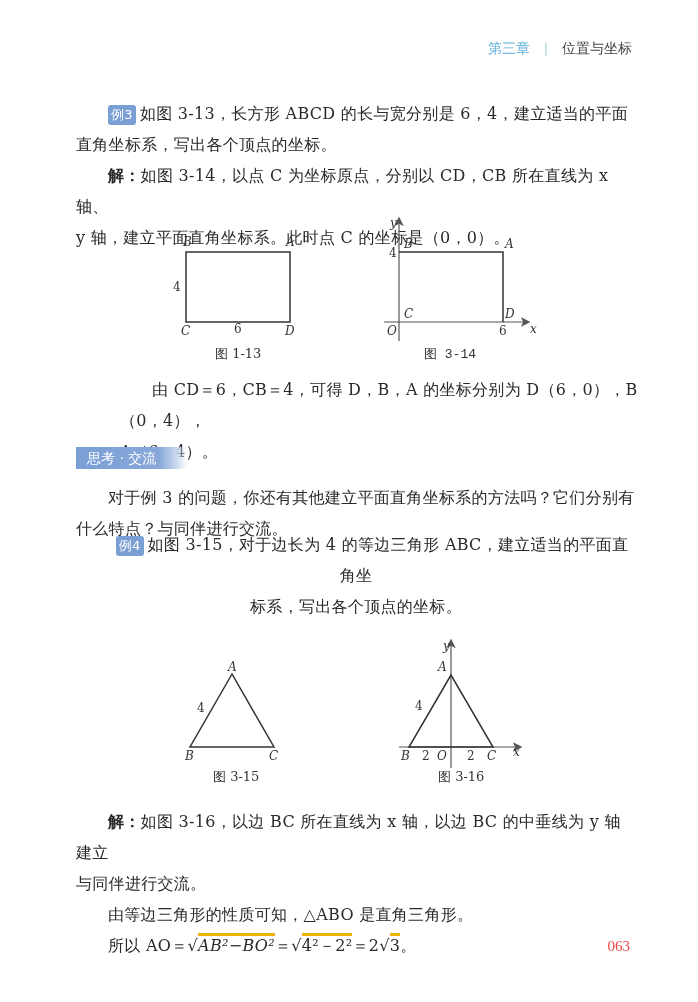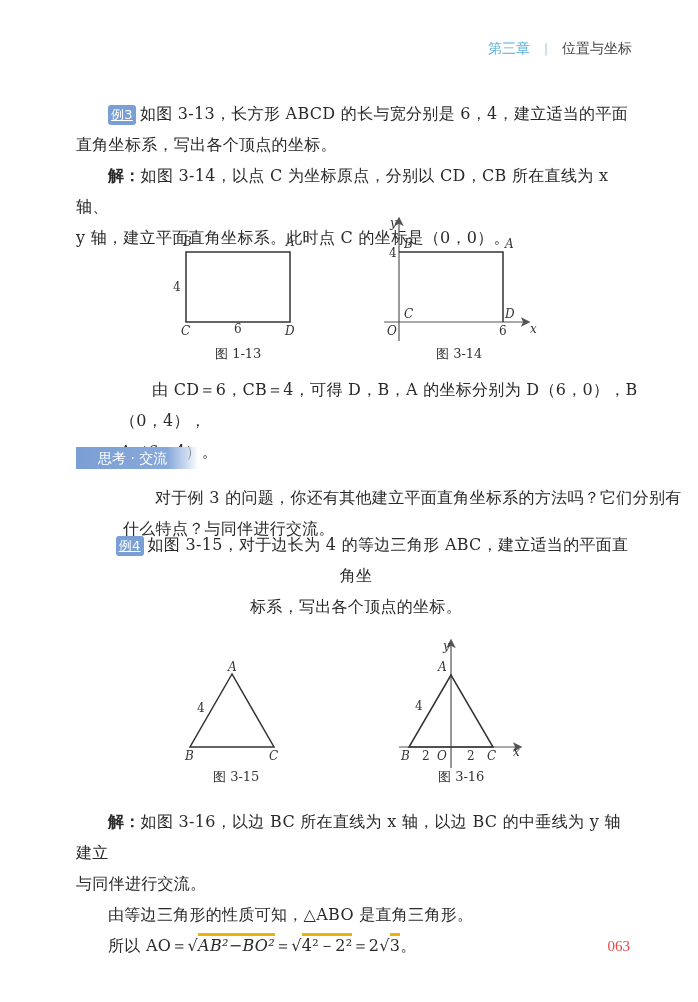--- a/index.html
+++ b/index.html
@@ -6,24 +6,24 @@
   body {
     width: 698px; height: 1002px; background: #ffffff; position: relative; overflow: hidden;
     font-family: "DejaVu Serif", "Liberation Serif", serif; color: #2a2a2a;
   }
   .header { position: absolute; top: 40px; right: 66px; font-family: "DejaVu Sans", "Liberation Sans", sans-serif; font-size: 14px; display: flex; align-items: center; }
   .header .chap { color: #5aaed8; }
   .header .sep { color: #9cc; margin: 0 14px; font-size: 12px; }
   .header .title { color: #444; }
   .para { position: absolute; left: 76px; width: 560px; font-size: 16px; line-height: 31px; letter-spacing: 0.3px; }
   .indent { text-indent: 2em; }
-  .badge { display: inline-block; background: #7a9fd4; color: #fff; font-family: "DejaVu Sans", sans-serif; font-size: 13px; padding: 1px 3px; border-radius: 3px; line-height: 18px; text-indent: 0; margin-right: 4px; text-decoration: underline; }
+  .badge { display: inline-block; background: #7a9fd4; color: #fff; font-family: "DejaVu Sans", sans-serif; font-size: 13px; padding: 1px 3px; border-radius: 3px; line-height: 18px; text-indent: 0; margin-right: 4px; }
   .bold { font-weight: bold; }
   i, .it { font-style: italic; }
-  .think { position: absolute; left: 76px; top: 447px; width: 100px; height: 22px; background: linear-gradient(90deg, #7a9fd4 0%, #88a8da 75%, #c9d8ef 90%, rgba(255,255,255,0) 100%); color: #fff; font-family: "DejaVu Sans", sans-serif; font-size: 14px; line-height: 22px; padding-left: 22px; }
+  .think { position: absolute; left: 76px; top: 447px; width: 100px; height: 22px; background: linear-gradient(90deg, #7a9fd4 0%, #88a8da 75%, #c9d8ef 90%, rgba(255,255,255,0) 100%); color: #fff; font-family: "DejaVu Sans", sans-serif; font-size: 14px; line-height: 22px; padding-left: 11px; }
   .fig { position: absolute; }
   .fig svg { display: block; }
   .caption { position: absolute; font-size: 13px; color: #333; }
   .pageno { position: absolute; right: 68px; top: 938px; font-family: Liberation Serif, serif; font-size: 15px; color: #ef4444; }
   .sqrt { border-top: 3px solid #eab308; padding-top: 0; }
 </style>
 </head>
 <body>
 
 <div class="header">
@@ -69,29 +69,29 @@
     <text x="150" y="118">x</text>
     <text x="24" y="33">B</text>
     <text x="125" y="33">A</text>
     <text x="24" y="103">C</text>
     <text x="125" y="103">D</text>
     <text x="7" y="120">O</text>
     <text x="9" y="42" font-style="normal">4</text>
     <text x="119" y="120" font-style="normal">6</text>
   </svg>
 </div>
-<div class="caption" style="left:436px; top:345px;">图 3-14</div>
+<div class="caption" style="left:424px; top:345px;font-family:Liberation Mono, monospace;">图 3-14</div>
 
 <div class="para" style="top:374px;margin-left:44px;">
   <div class="indent">由 CD＝6，CB＝4，可得 D，B，A 的坐标分别为 D（6，0），B（0，4），</div>
   <div>A（6，4）。</div>
 </div>
 
 <div class="think">思考 · 交流</div>
-<div class="para" style="top:482px;margin-left:47px;">
+<div class="para" style="top:482px;">
   <div class="indent">对于例 3 的问题，你还有其他建立平面直角坐标系的方法吗？它们分别有</div>
   <div>什么特点？与同伴进行交流。</div>
 </div>
 
 <div class="para" style="top:529px;text-align:center;">
   <div class="indent"><span class="badge">例4</span><span>如图 3-15，对于边长为 4 的等边三角形 ABC，建立适当的平面直角坐</span></div>
   <div>标系，写出各个顶点的坐标。</div>
 </div>
 
 <div class="fig" style="left:180px; top:660px;">

